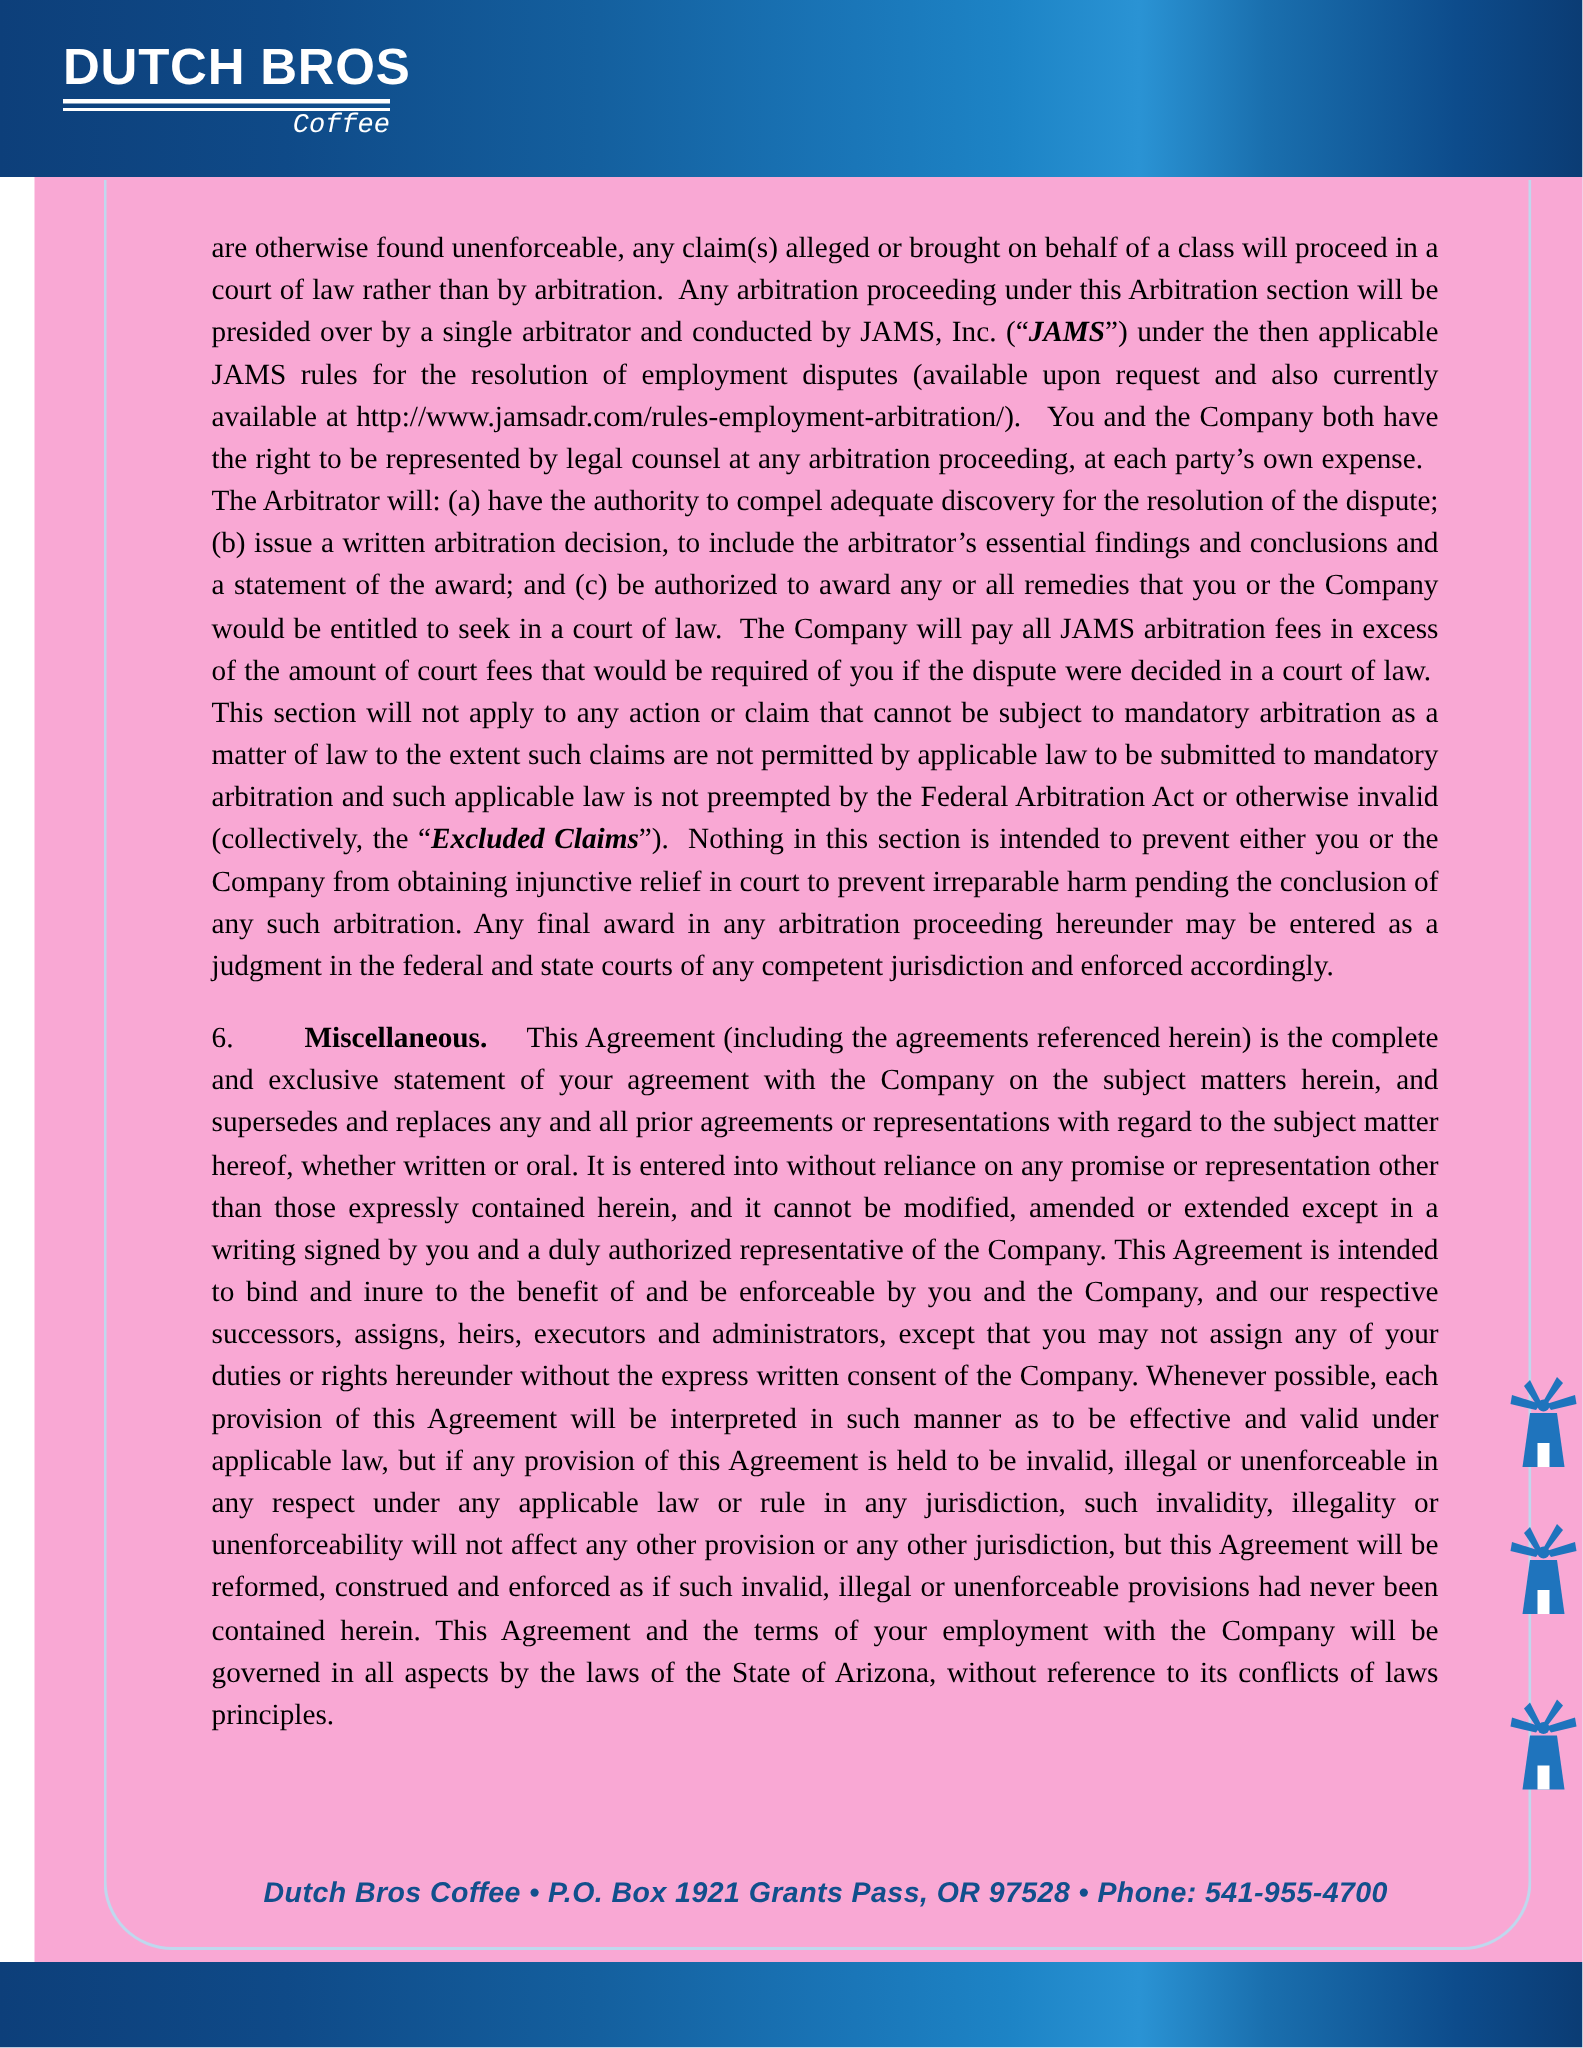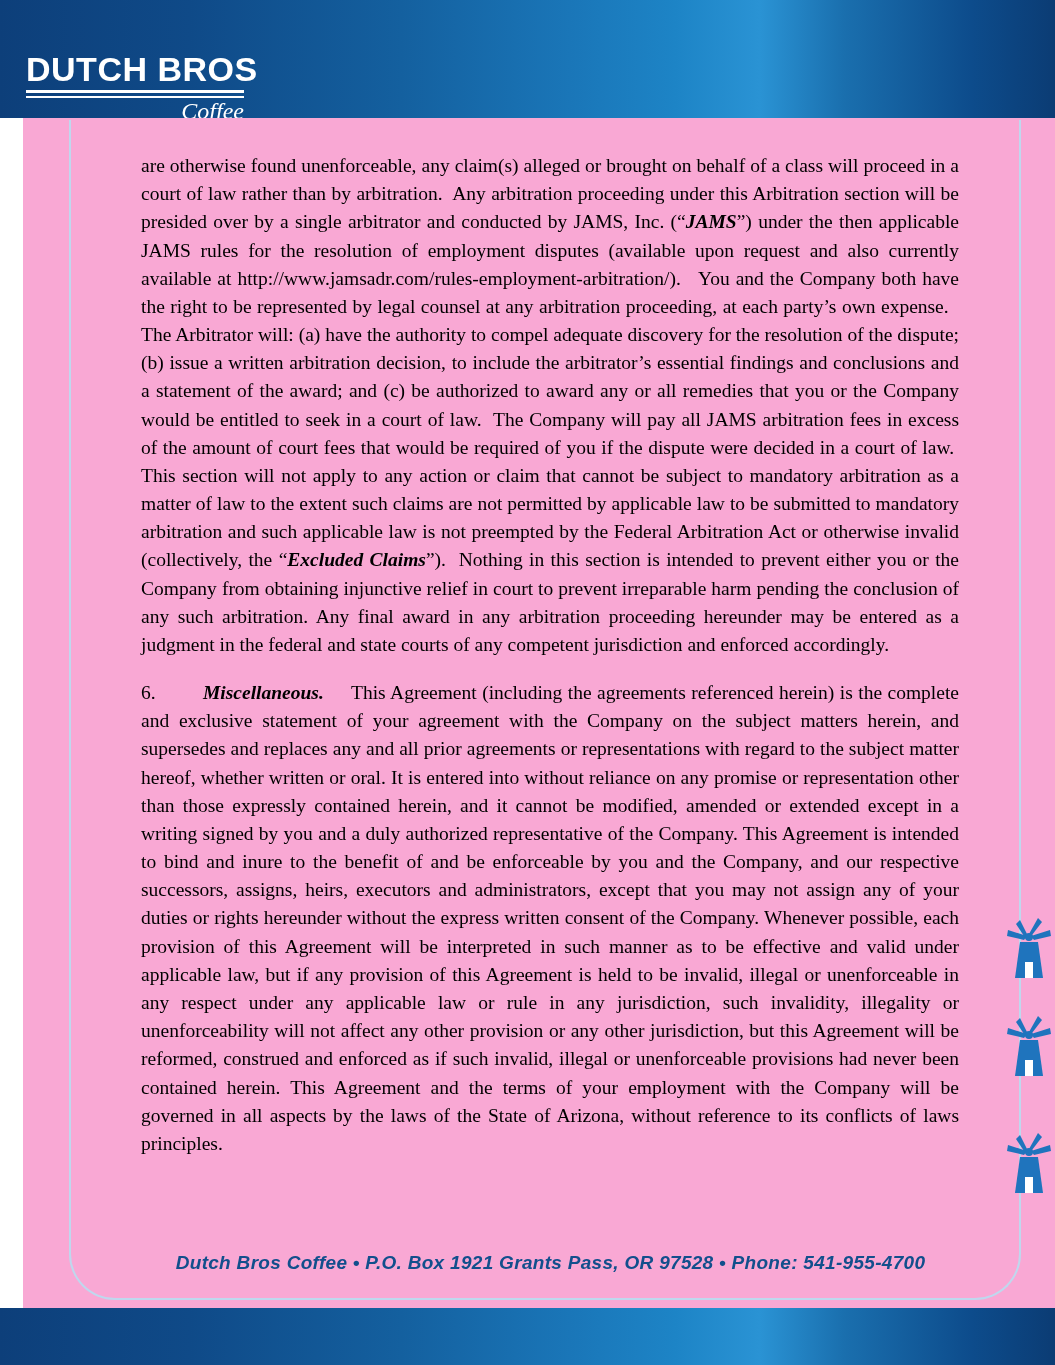--- a/index.html
+++ b/index.html
@@ -28,24 +28,23 @@
     position: absolute;
     left: 0; bottom: 0;
     width: 640px;
     height: 118px;
     background: linear-gradient(90deg, #0a3straight 0%, #0a3a72 0%, #0c447f 60%, #0e4d8c 100%);
     opacity: 0;
   }
   .logo {
     position: absolute;
     top: 28px;
-    left: 26px;
+    left: 42px;
     color: #ffffff;
     user-select: none;
-    margin-top: 24px;
   }
   .logo-main {
     font-family: "Liberation Sans", sans-serif;
     font-weight: bold;
     font-size: 34px;
     letter-spacing: 0.5px;
     line-height: 1;
     text-transform: uppercase;
   }
   .logo-rule {
@@ -54,23 +53,23 @@
     background: #ffffff;
     margin-top: 4px;
   }
   .logo-rule2 {
     width: 218px;
     height: 2px;
     background: #ffffff;
     margin-top: 3px;
   }
   .logo-sub {
-    font-family: Liberation Serif, serif;
+    font-family: Liberation Mono, monospace;
     font-style: italic;
-    font-size: 24px;
+    font-size: 18px;
     text-align: right;
     width: 218px;
     margin-top: 1px;
     line-height: 1;
   }
 
   
   .page-frame {
     position: absolute;
     top: 118px;
@@ -124,21 +123,20 @@
     color: #000000;
   }
   .indent-num {
     display: inline-block;
     width: 62px;
   }
   .sec-title {
     font-weight: bold;
     display: inline-block;
     width: 148px;
-    font-style: italic;
   }
   .bi { font-weight: bold; font-style: italic; }
 
   
   .footer-text {
     position: absolute;
     left: 0;
     bottom: 34px;
     width: 1055px;
     text-align: center;

